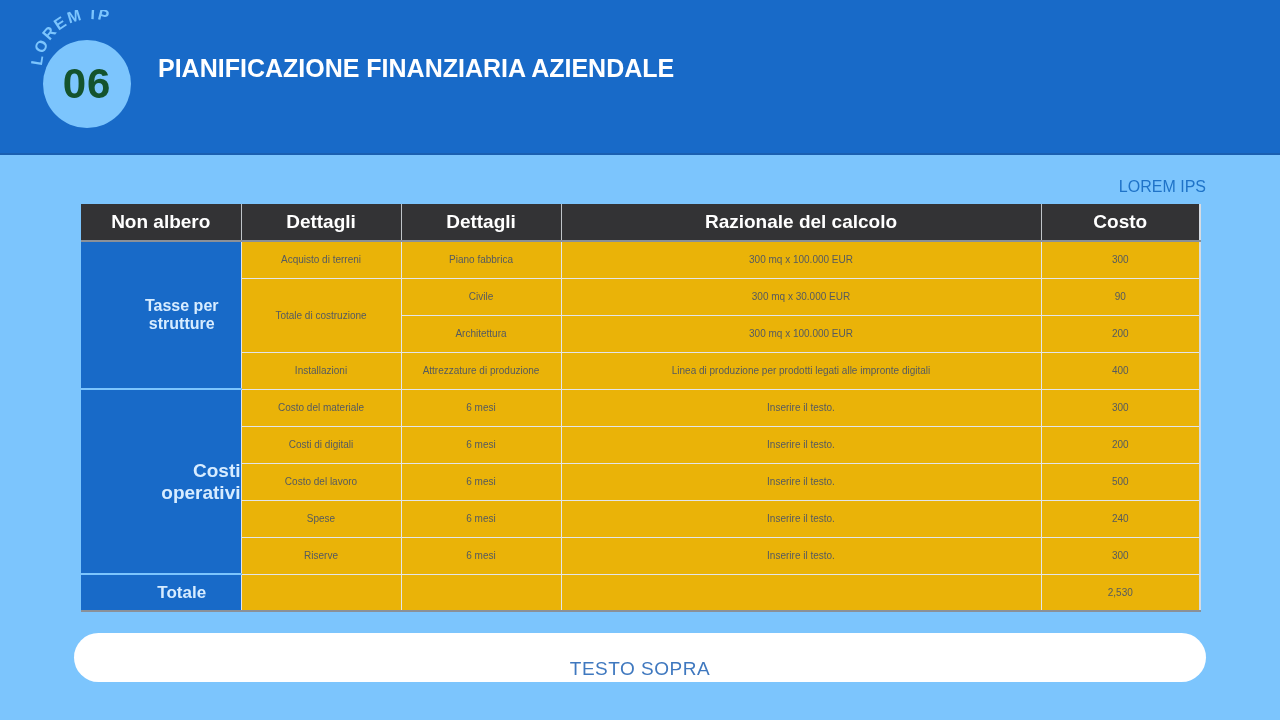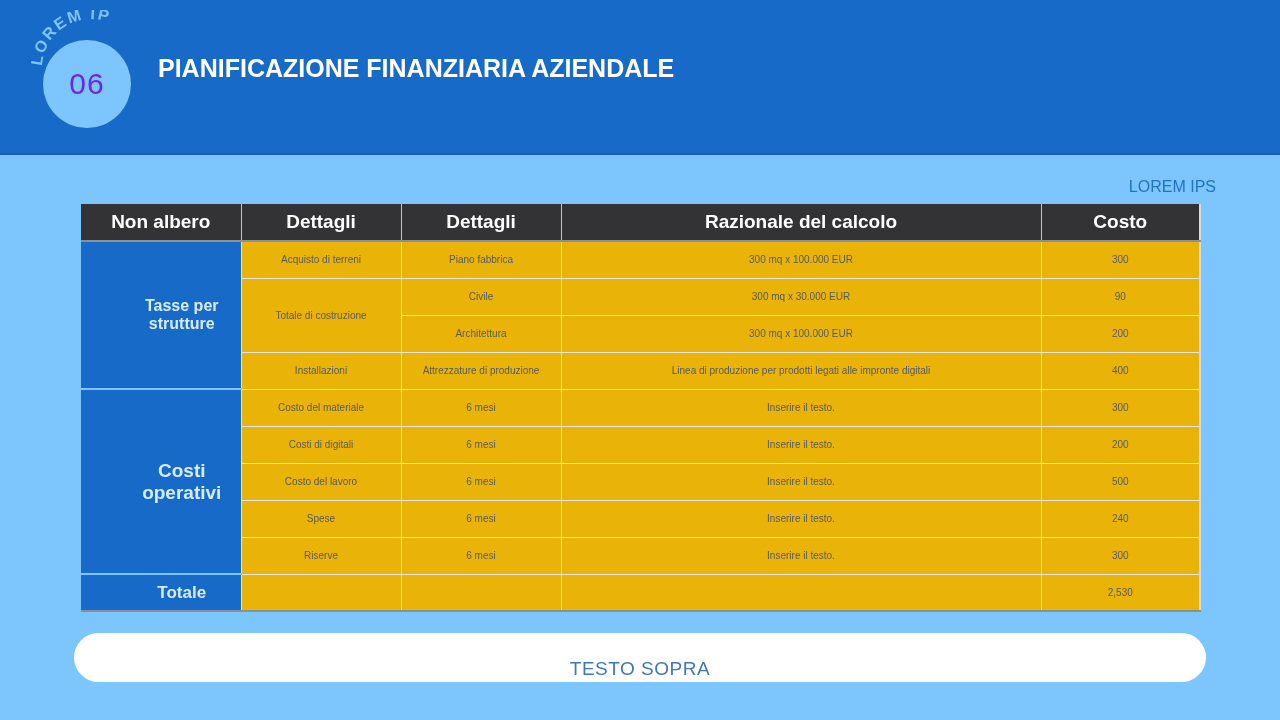--- a/index.html
+++ b/index.html
@@ -1,31 +1,31 @@
 <!DOCTYPE html>
 <html><head>
   <meta charset="utf-8">
   <style>
     * { box-sizing: border-box; margin: 0; padding: 0; }
     html, body { width: 1280px; height: 720px; overflow: hidden; }
     body { background: #7cc5fd; font-family: "Liberation Sans", "DejaVu Sans", sans-serif; position: relative; }
     .banner { position: absolute; left: 0; top: 0; width: 1280px; height: 155px; background: #186ac8; }
     .banner-line { position: absolute; left: 0; top: 153px; width: 1280px; height: 2px; background: #1a5fb0; }
     .badge-circle { position: absolute; left: 43px; top: 40px; width: 88px; height: 88px; border-radius: 50%; background: #7cc5fd; display: flex; align-items: center; justify-content: center; }
-    .badge-num { font-size: 30px; font-weight: normal; color: #6d28d9; letter-spacing: 1px; }
+    .badge-num { font-size: 42px; font-weight: bold; color: #14532d; letter-spacing: 1px; }
     .badge-arc { position: absolute; left: 22px; top: 10px; width: 130px; height: 70px; }
     .badge-arc text { fill: #7cc5fd; font-size: 16px; font-weight: bold; letter-spacing: 2px; font-family: "Liberation Sans", sans-serif; }
     .title { position: absolute; left: 158px; top: 54px; font-size: 25px; font-weight: bold; color: #ffffff; letter-spacing: 0px; }
-    .corner-label { position: absolute; right: 64px; top: 178px; font-size: 16px; color: #1f73c8; }
+    .corner-label { position: absolute; right: 74px; top: 178px; font-size: 16px; color: #1f73c8; }
     table { position: absolute; left: 81px; top: 204px; width: 1119px; border-collapse: collapse; table-layout: fixed; border-bottom: 2px solid #8a9098; border-right: 2px solid #d6dbe2; }
     th { background: #333335; color: #ffffff; font-size: 19px; font-weight: bold; height: 37px; border-right: 1px solid #bfc4c9; border-bottom: 2px solid #8a9098; text-align: center; }
     td { background: #eab308; color: #555a60; font-size: 10px; height: 37px; text-align: center; border: 1px solid #e2e5ea; vertical-align: middle; }
     td.group { background: #186ac8; color: #d7ecff; font-weight: bold; border: none; border-bottom: 2px solid #7cc5fd; padding-left: 42px; }
     td.group-1 { font-size: 16px; }
-    td.group-2 { font-size: 19px; }
+    td.group-2 { font-size: 19px; text-align: right; }
     td.group-3 { font-size: 17px; border-bottom: none; }
     .footer-pill { position: absolute; left: 74px; top: 633px; width: 1132px; height: 49px; background: #ffffff; border-radius: 25px; display: flex; align-items: center; justify-content: center; }
     .footer-text { font-size: 19px; color: #3f78bf; letter-spacing: 0.5px; margin-top: 22px; }
   </style>
 </head>
 <body>
 
 <div class="banner"></div>
 <div class="banner-line"></div>
 

